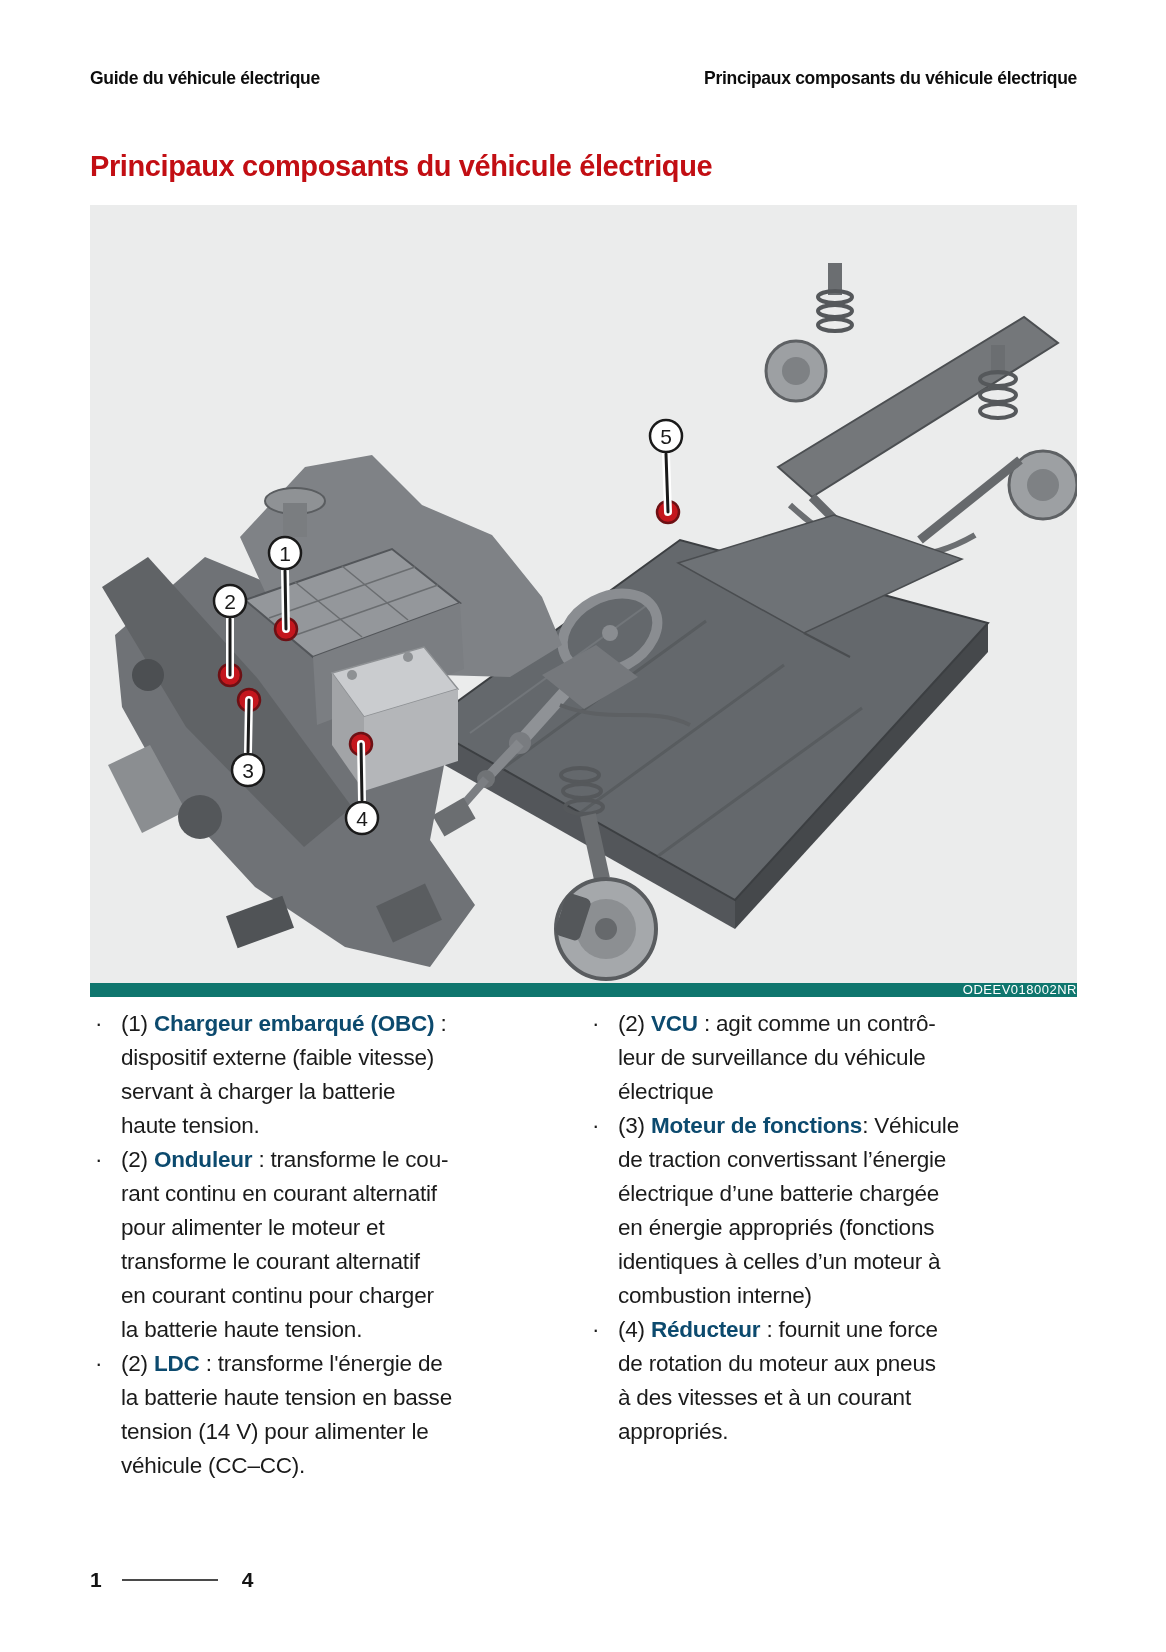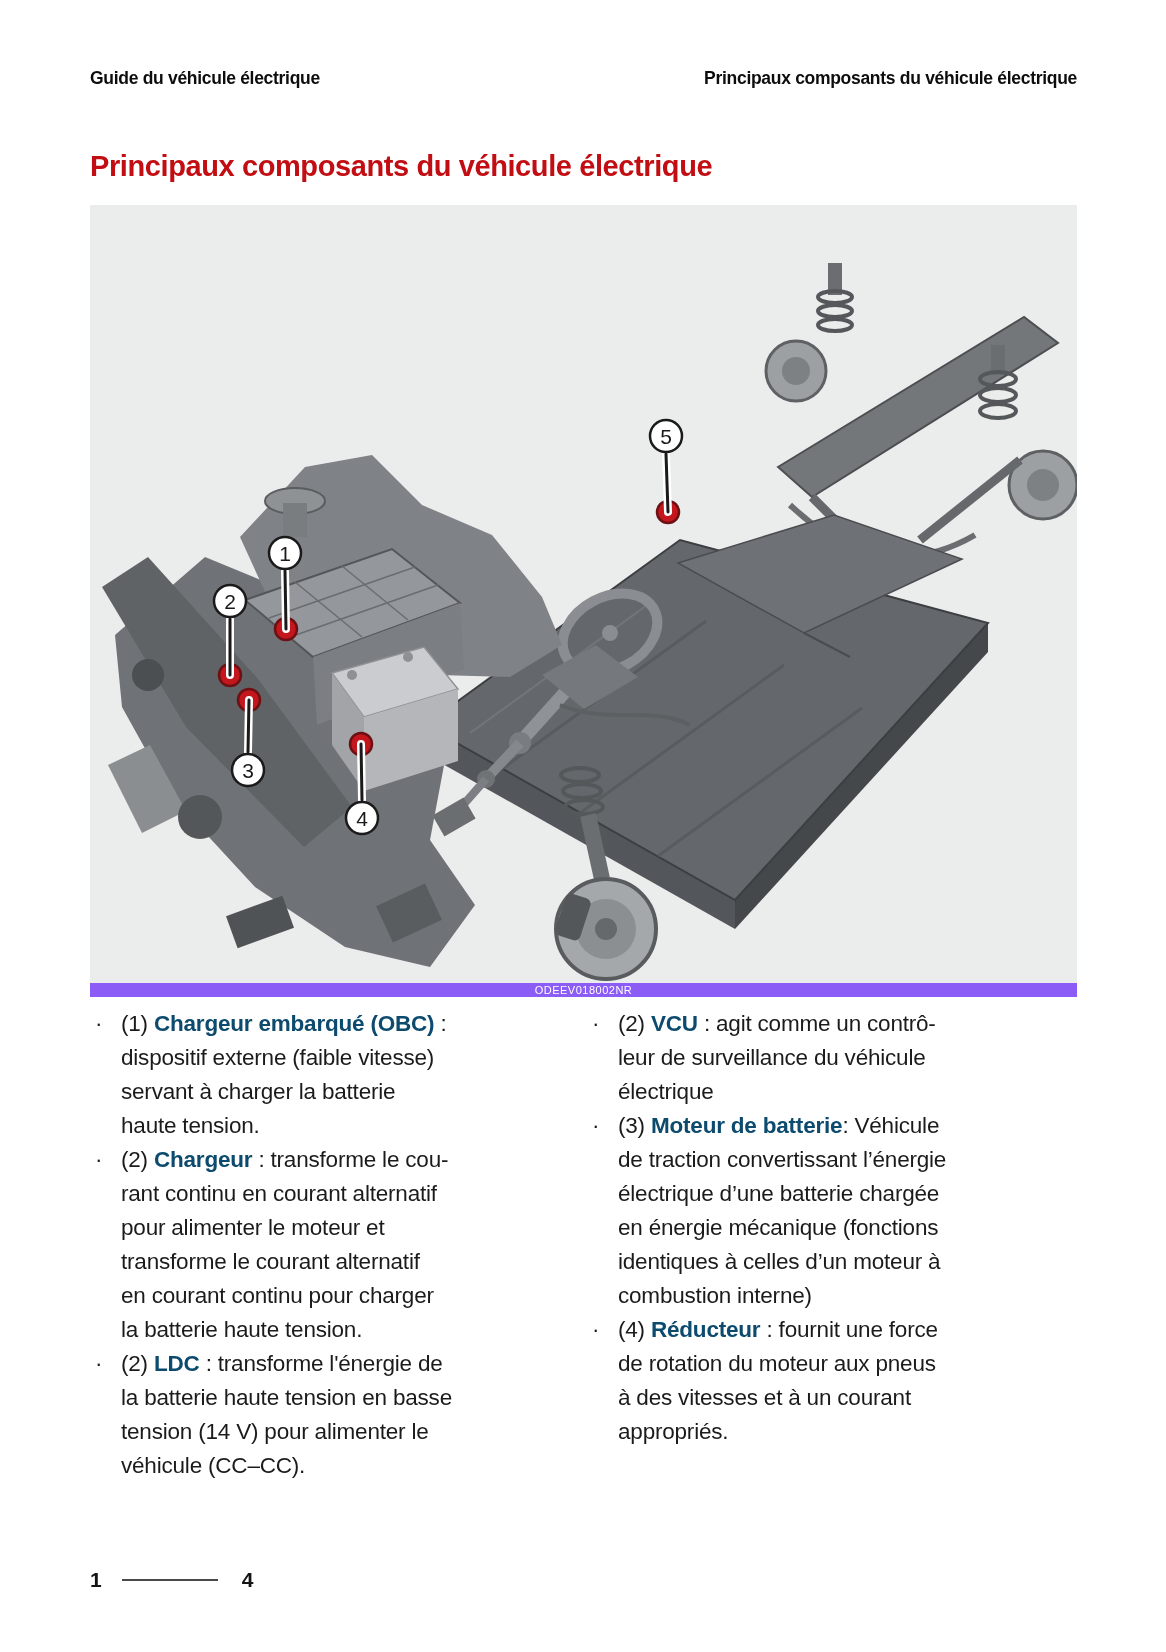--- a/index.html
+++ b/index.html
@@ -25,23 +25,23 @@
   }
   .figure{
     position:absolute;top:205px;left:90px;
     width:987px;height:792px;
     background:#ebecec;
     display:flex;flex-direction:column;
   }
   .figure svg{display:block;flex:1 1 auto;}
   .caption-bar{
     height:14px;flex:0 0 14px;
-    background:#8b5cf6;color:#ffffff;
-    font-size:11px;line-height:14px;
-    text-align:center;letter-spacing:0.5px;
+    background:#0f766e;color:#ffffff;
+    font-size:13px;line-height:14px;
+    text-align:right;letter-spacing:0.5px;
   }
   
   .mk{fill:#c4161d;stroke:#6d1014;stroke-width:2.5;}
   .sheath{stroke:#ffffff;stroke-width:8;stroke-linecap:round;}
   .core{stroke:#1a1a1a;stroke-width:3;stroke-linecap:round;}
   .badge{fill:#ffffff;stroke:#1a1a1a;stroke-width:2.5;}
   .badge-num{font-size:21px;fill:#1a1a1a;text-anchor:middle;}
   
   .columns{
     position:absolute;top:1007px;left:90px;width:987px;
@@ -199,39 +199,39 @@
     </svg>
     <div class="caption-bar">ODEEV018002NR</div>
   </div>
 
   <div class="columns">
     <ul>
       <li><span class="dot">·</span><span>(1) </span><b>Chargeur embarqué (OBC)</b><span> :
 dispositif externe (faible vitesse)
 servant à charger la batterie
 haute tension.</span></li>
-      <li><span class="dot">·</span><span>(2) </span><b>Chargeur</b><span> : transforme le cou-
+      <li><span class="dot">·</span><span>(2) </span><b>Onduleur</b><span> : transforme le cou-
 rant continu en courant alternatif
 pour alimenter le moteur et
 transforme le courant alternatif
 en courant continu pour charger
 la batterie haute tension.</span></li>
       <li><span class="dot">·</span><span>(2) </span><b>LDC</b><span> : transforme l'énergie de
 la batterie haute tension en basse
 tension (14 V) pour alimenter le
 véhicule (CC–CC).</span></li>
     </ul>
     <ul>
       <li><span class="dot">·</span><span>(2) </span><b>VCU</b><span> : agit comme un contrô-
 leur de surveillance du véhicule
 électrique</span></li>
-      <li><span class="dot">·</span><span>(3) </span><b>Moteur de batterie</b><span>: Véhicule
+      <li><span class="dot">·</span><span>(3) </span><b>Moteur de fonctions</b><span>: Véhicule
 de traction convertissant l’énergie
 électrique d’une batterie chargée
-en énergie mécanique (fonctions
+en énergie appropriés (fonctions
 identiques à celles d’un moteur à
 combustion interne)</span></li>
       <li><span class="dot">·</span><span>(4) </span><b>Réducteur</b><span> : fournit une force
 de rotation du moteur aux pneus
 à des vitesses et à un courant
 appropriés.</span></li>
     </ul>
   </div>
 
   <div class="footer">

